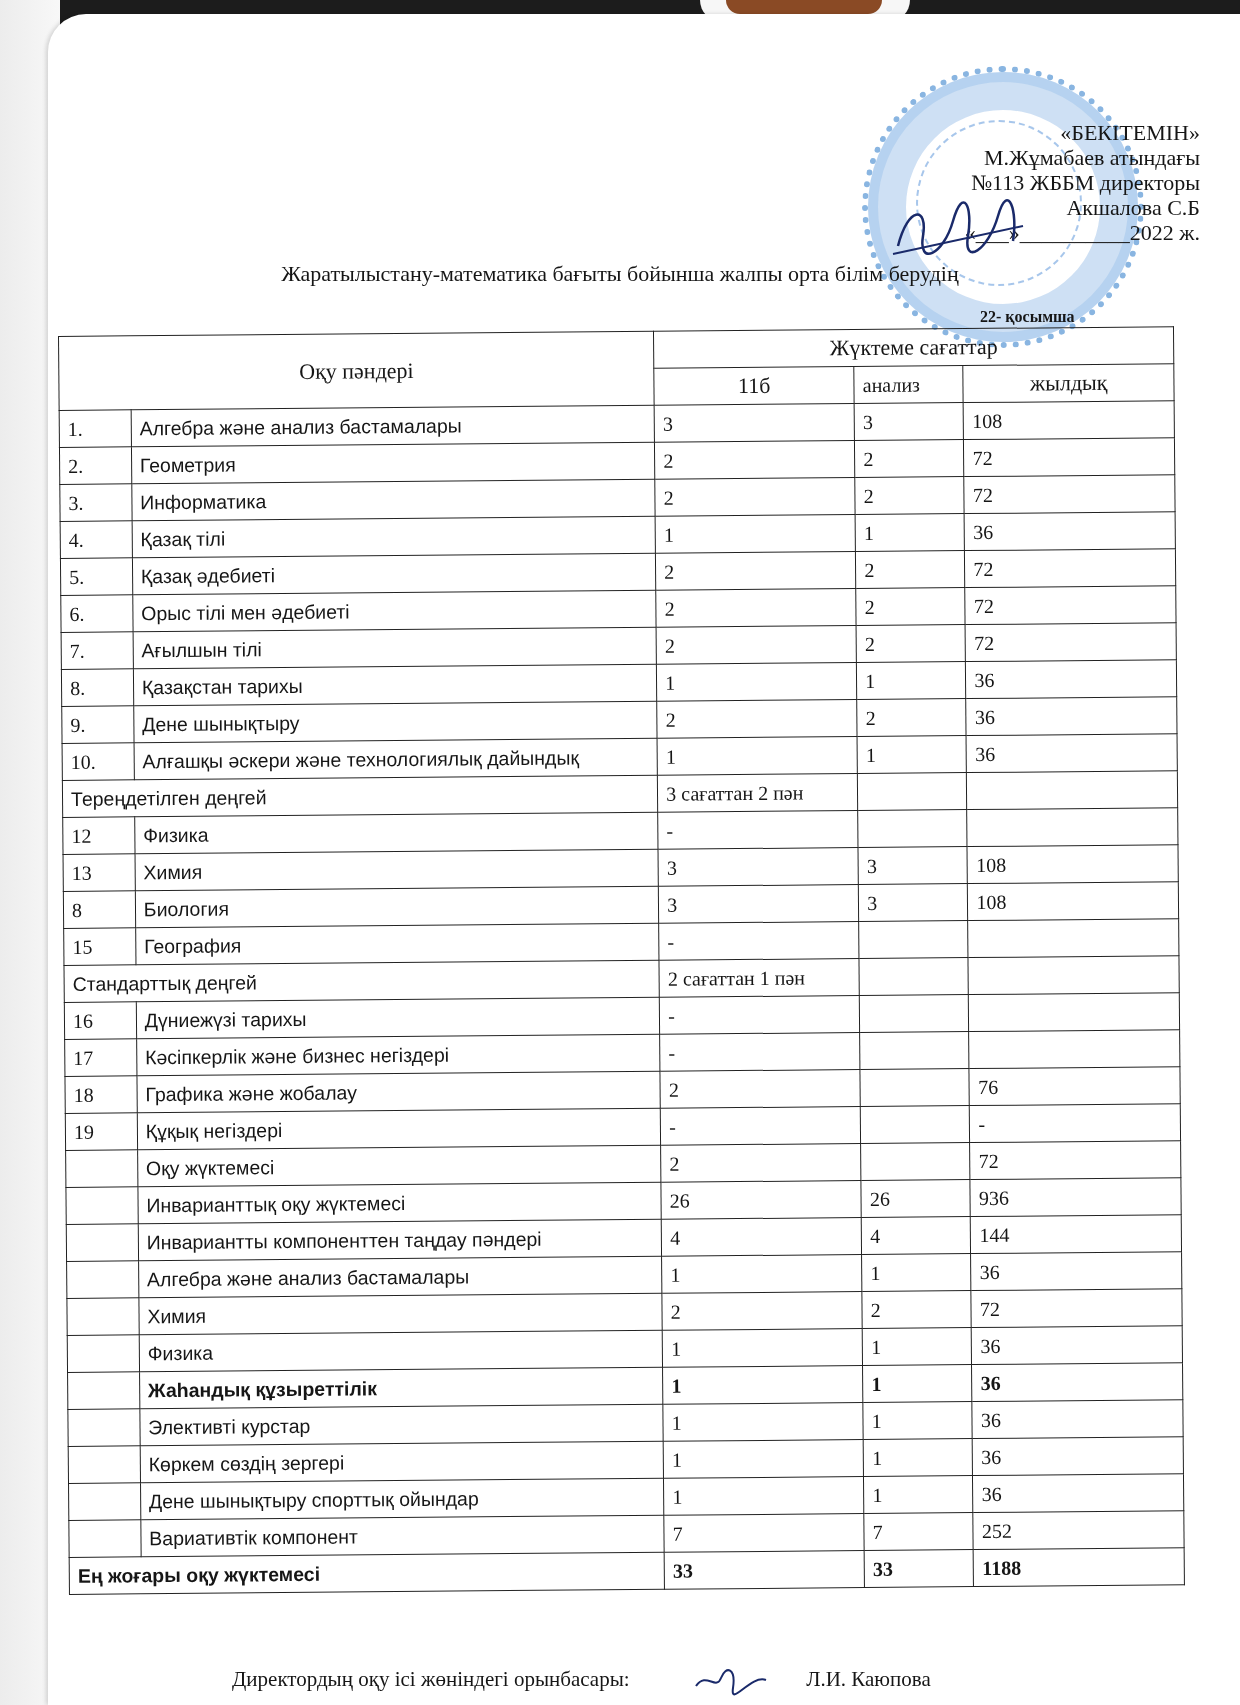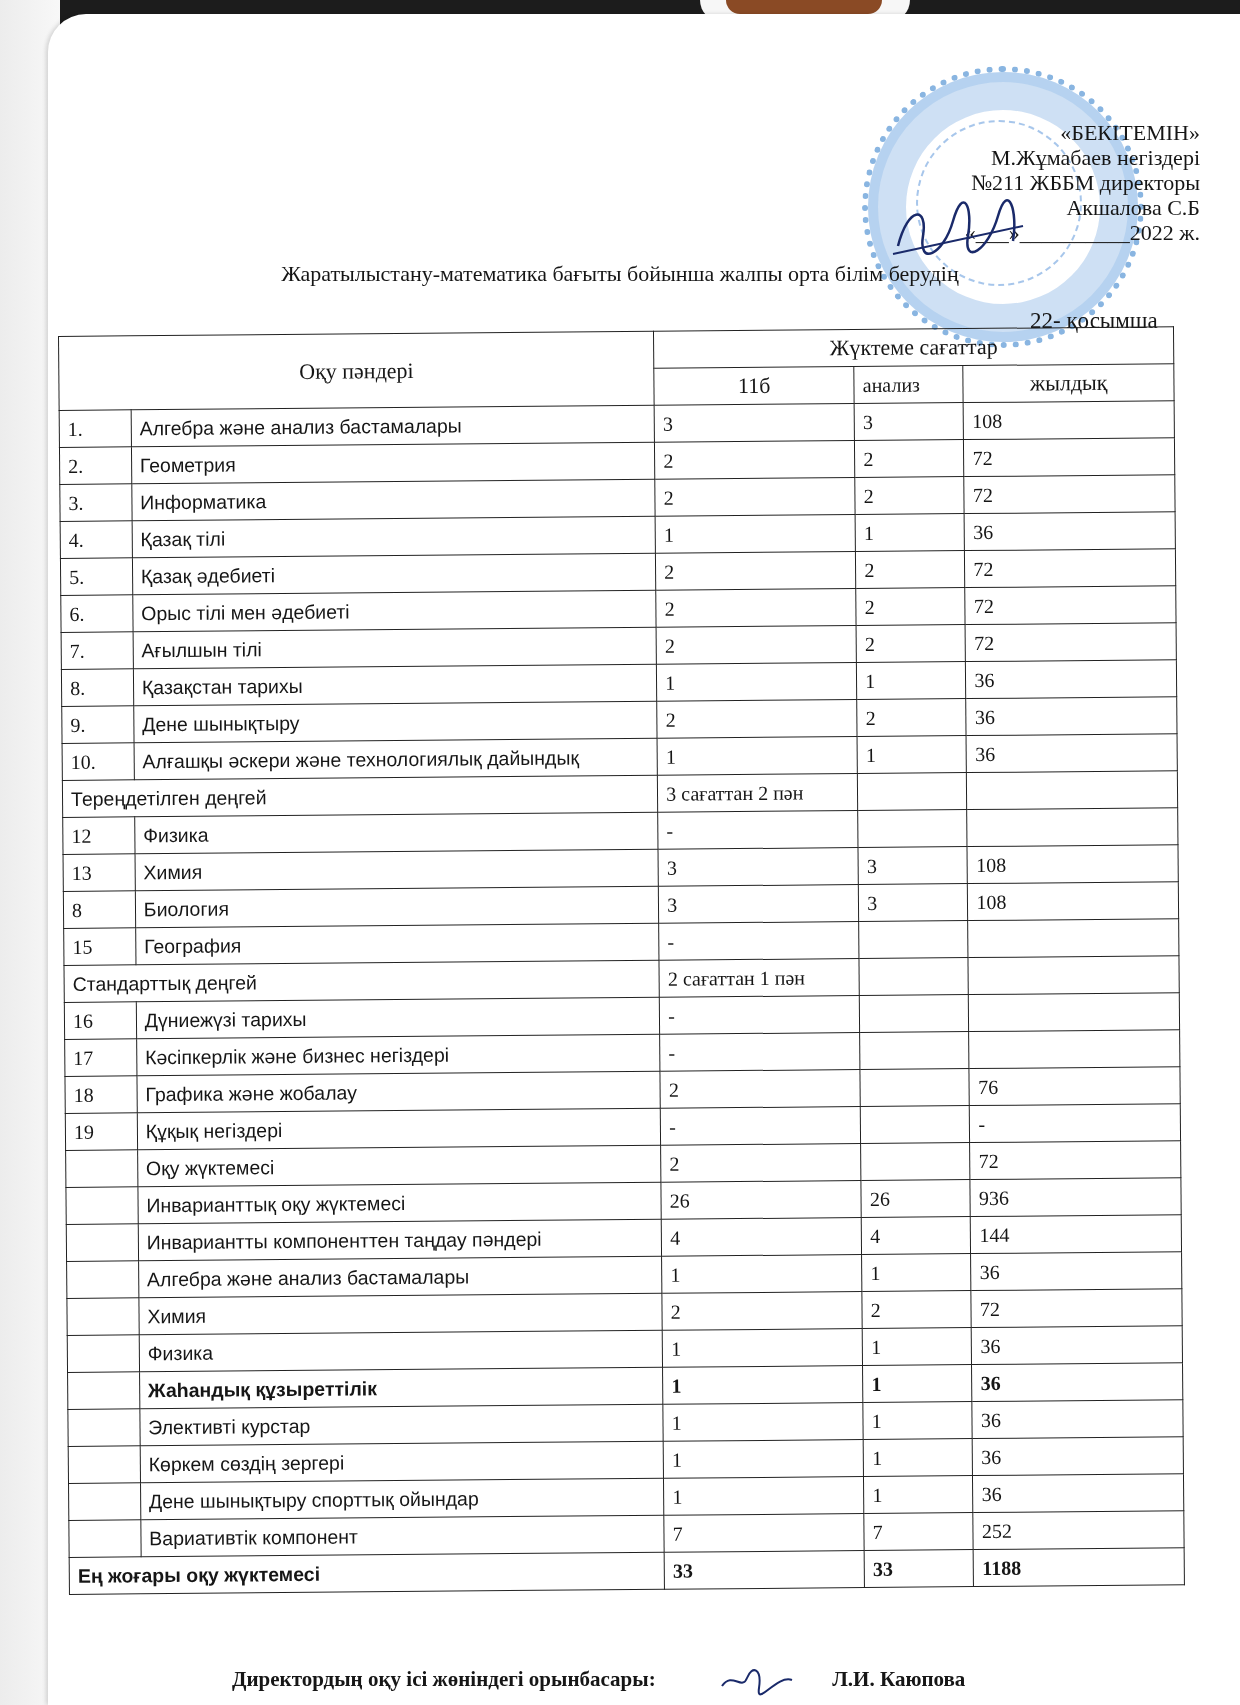--- a/index.html
+++ b/index.html
@@ -46,42 +46,42 @@
       border-radius: 50%; border: 2px dashed rgba(60,130,210,0.45);
     }
     .signature {
       position: absolute; left: 888px; top: 196px; width: 140px; height: 70px;
     }
     .title {
       position: absolute; left: 190px; top: 262px; width: 860px; text-align: center;
       font-size: 22px; line-height: 24px;
     }
     .annex {
-      position: absolute; left: 1030px; top: 308px; font-size: 23px;
+      position: absolute; left: 980px; top: 308px; font-size: 16px; font-weight: bold;
     }
     table.plan {
       position: absolute; left: 58px; top: 336px; width: 1116px;
       border-collapse: collapse; font-size: 20px;
       transform: rotate(-0.5deg); transform-origin: left top;
     }
     table.plan td {
       border: 1.5px solid #222; padding: 2px 8px; height: 32px;
       vertical-align: middle; white-space: nowrap;
     }
     td.num { width: 58px; }
     td.subj { width: 514px; font-family: "Liberation Sans", sans-serif; font-size: 19.5px; }
     td.c11 { width: 188px; }
     td.cw { width: 96px; }
     td.cy { width: 206px; }
     td.head-subj { text-align: center; font-size: 22px; vertical-align: bottom; padding-bottom: 6px; }
     td.head-center { text-align: center; font-size: 22px; }
     td.section { font-family: "Liberation Sans", sans-serif; font-size: 19.5px; }
     tr.bold td { font-weight: bold; }
     .footer {
-      position: absolute; left: 232px; top: 1666px; font-size: 21px; white-space: nowrap; font-weight: bold;
+      position: absolute; left: 232px; top: 1666px; font-size: 21px; white-space: nowrap;
     }
     .footer .sig {
       display: inline-block; width: 80px; height: 30px; vertical-align: middle; margin: 0 30px 0 56px;
     }
   </style>
 </head>
 <body>
 
 <div class="photo-top">
   <div class="gap"></div>
@@ -90,22 +90,22 @@
 <div class="left-strip"></div>
 
 <div class="page"></div>
 
 <div class="stamp">
   <div class="stamp-inner"></div>
 </div>
 
 <div class="approval">
   <div>«БЕКІТЕМІН»</div>
-  <div>М.Жұмабаев негіздері</div>
-  <div>№211 ЖББМ директоры</div>
+  <div>М.Жұмабаев атындағы</div>
+  <div>№113 ЖББМ директоры</div>
   <div>Акшалова С.Б</div>
   <div>«___»__________2022 ж.</div>
 </div>
 
 <svg class="signature" viewBox="0 0 140 70">
   <path d="M10 50 C 20 10, 40 10, 35 40 S 55 60, 65 25 S 85 10, 80 40 S 100 55, 110 20 S 130 15, 125 45" fill="none" stroke="#1a2a6a" stroke-width="2.5"></path>
   <path d="M5 58 L 135 30" fill="none" stroke="#1a2a6a" stroke-width="2"></path>
 </svg>
 
 <div class="title">

